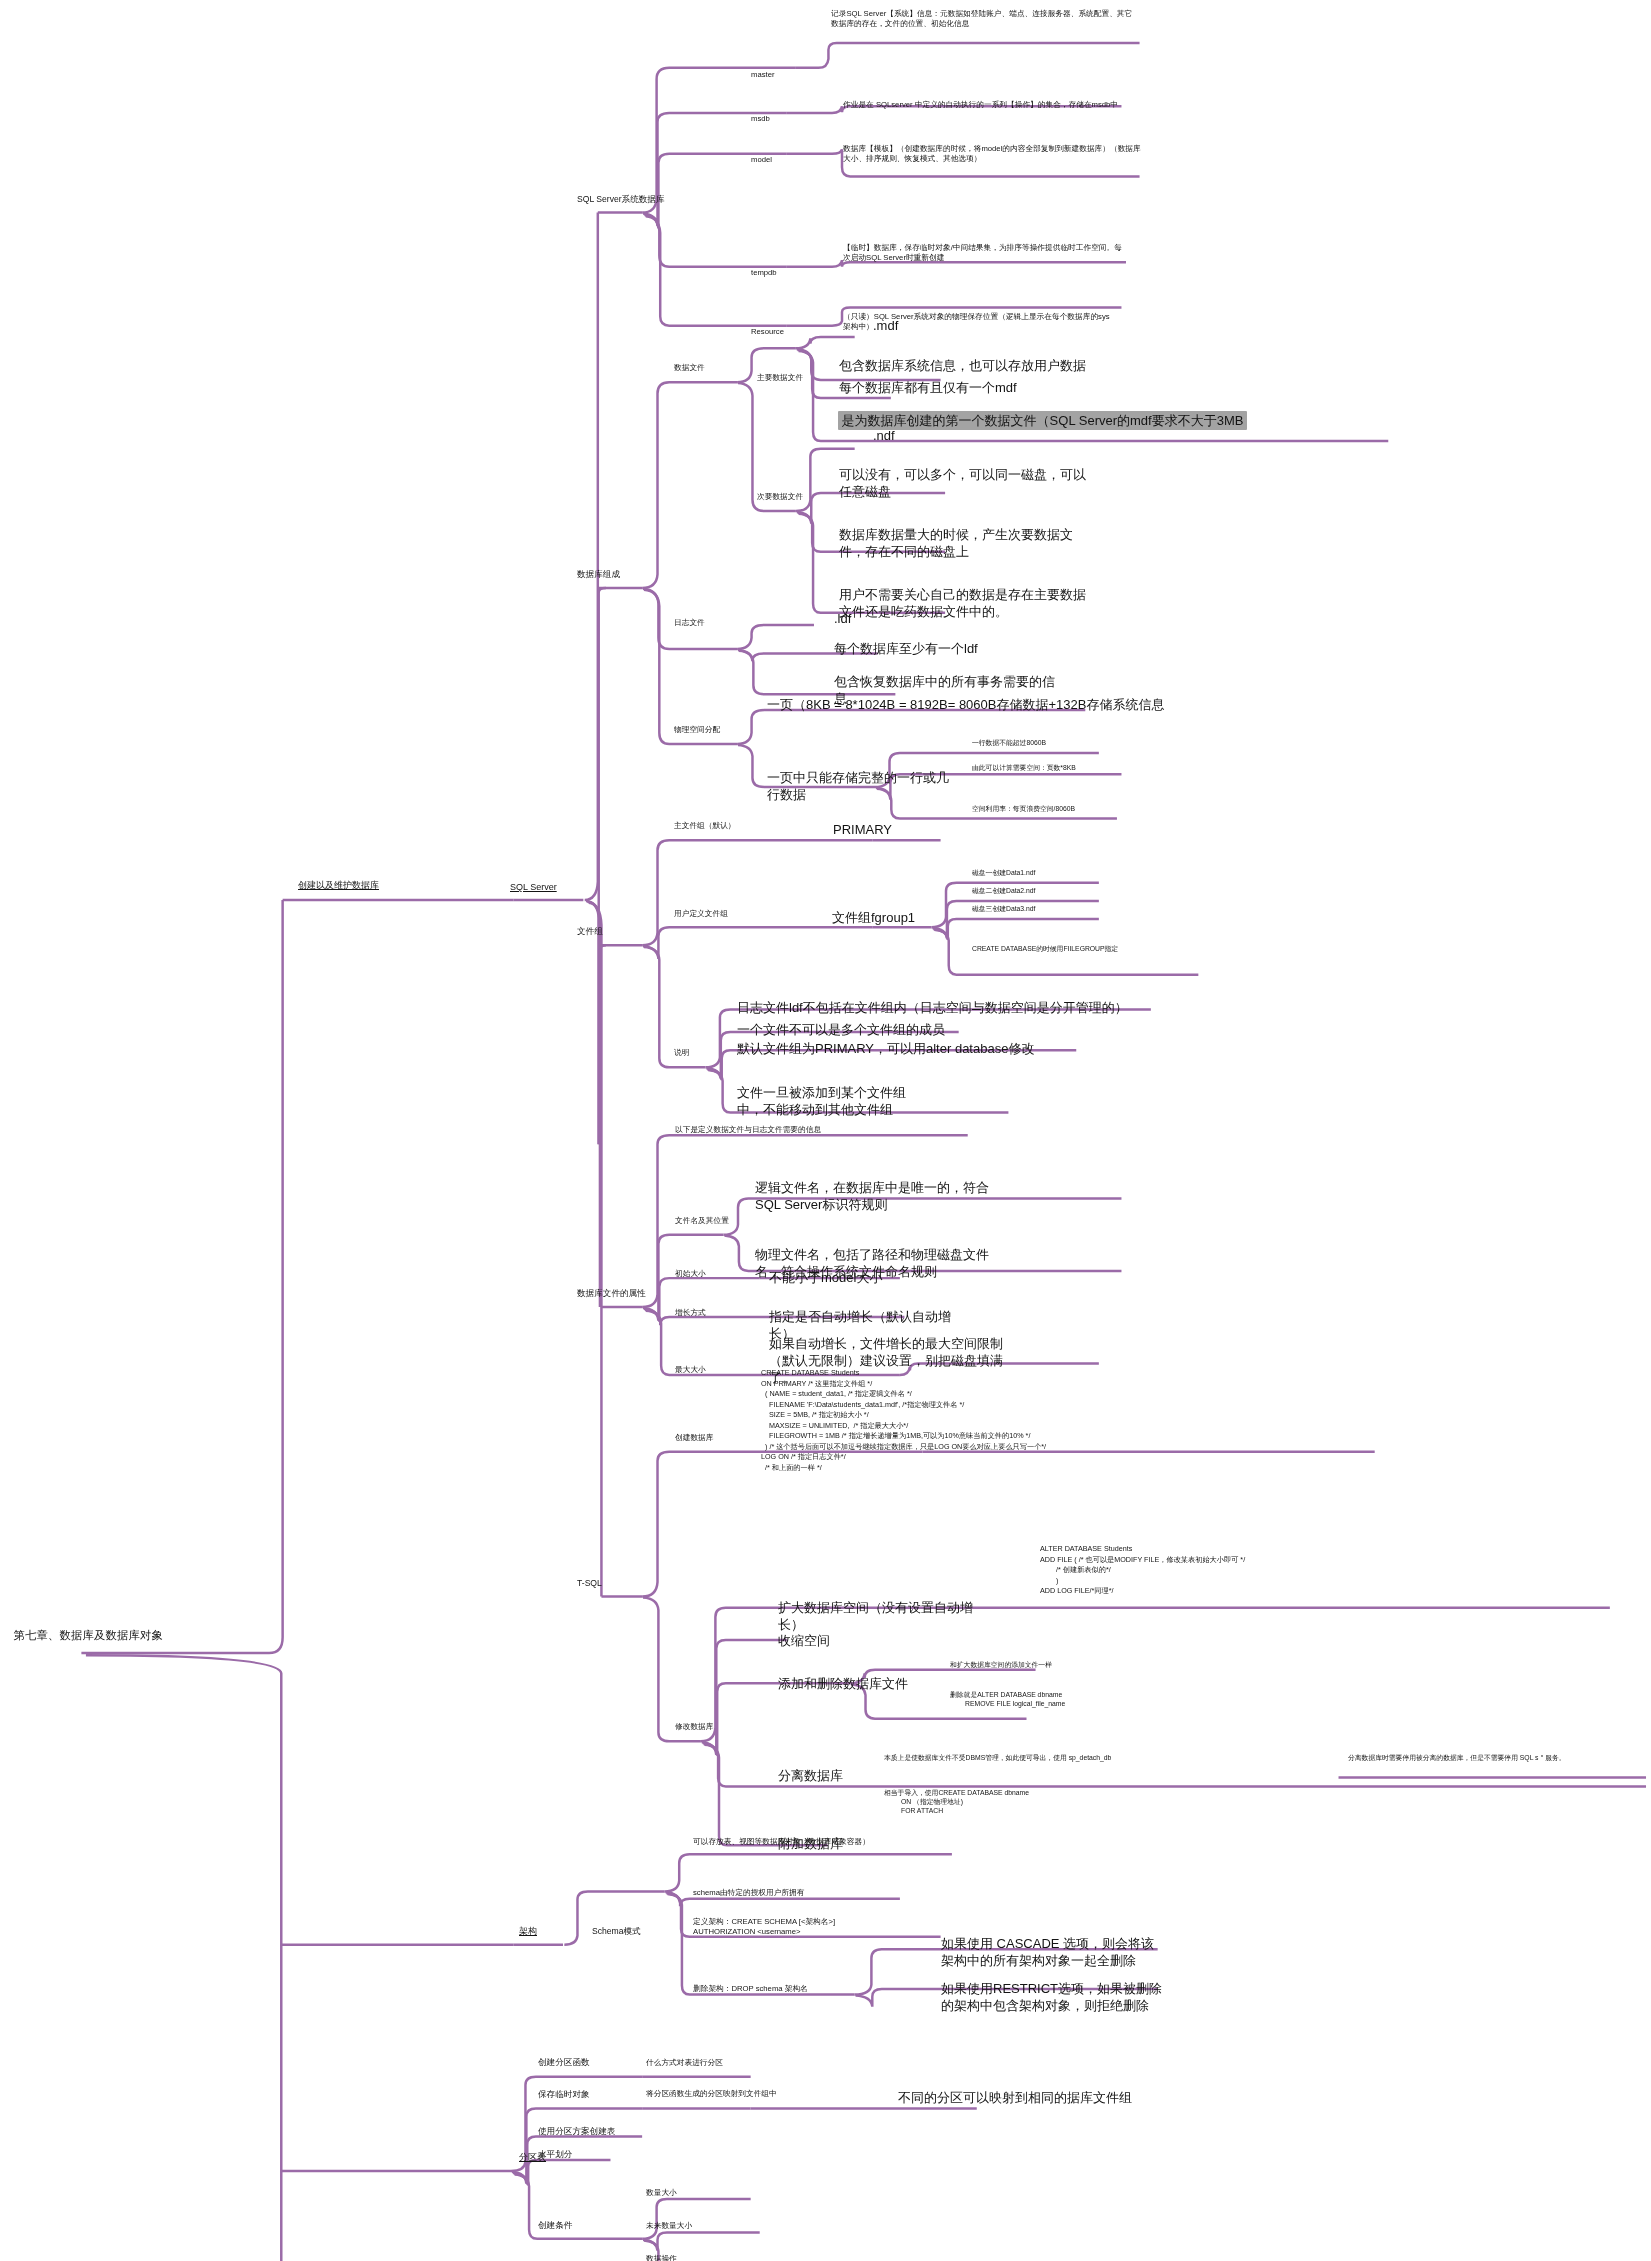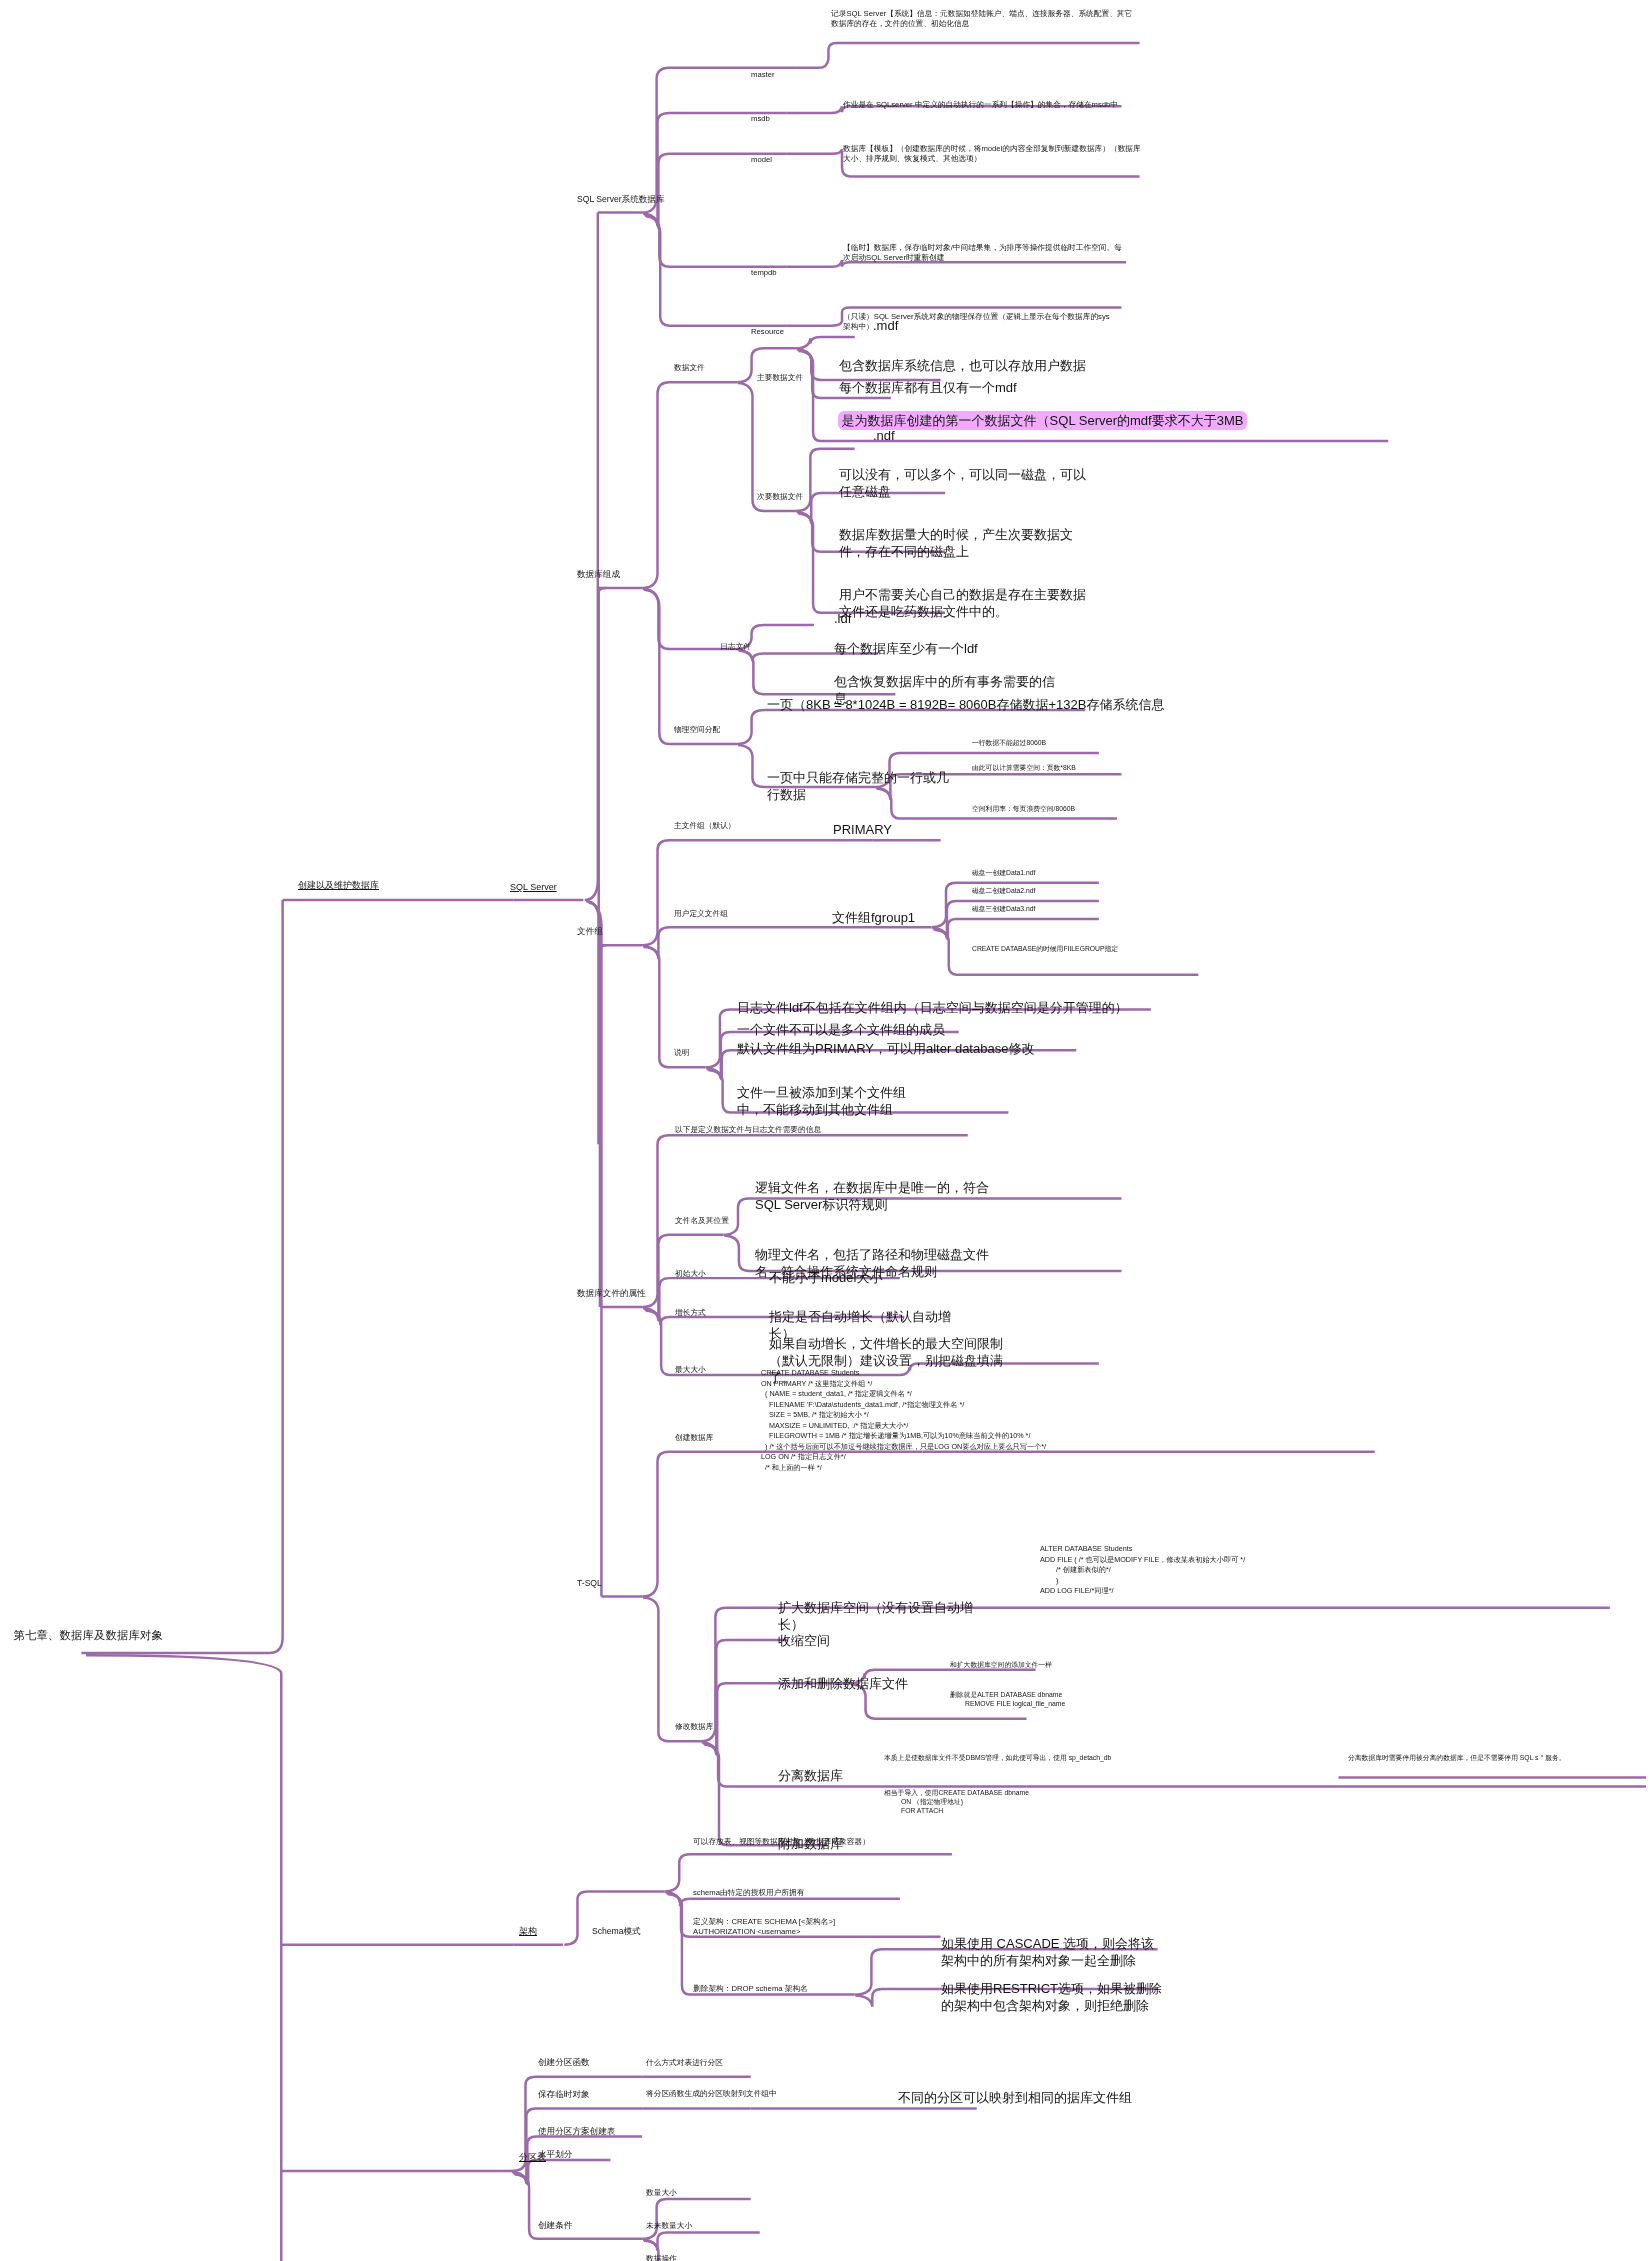--- a/index.html
+++ b/index.html
@@ -38,23 +38,23 @@
     font-size:11.3px;
     letter-spacing:0.2px;
   }
   .lvl1{ font-size:9px;text-decoration:underline; }
   .lvl2{ font-size:8.6px; }
   .lvl3{ font-size:7.7px; }
   .lvl4{ font-size:13px; }
   .lvl5{ font-size:6.8px; }
 
   .hl{
-    background:#f0abfc;
+    background:#a3a3a3;
     padding:1.8px 3.6px 2.3px 3.6px;
-    border-radius:6px;
+    border-radius:1px;
   }
   .code{
     font-size:7.2px;
     line-height:1.46;
     white-space:pre;
     font-family:"Liberation Sans","DejaVu Sans",sans-serif;
   }
 </style>
 </head>
 <body>
@@ -250,21 +250,21 @@
   <div class="node lvl4 l" style="left:839px; top:357px; width:280px;">包含数据库系统信息，也可以存放用户数据</div>
   <div class="node lvl4 l" style="left:839px; top:379px; width:253px;">每个数据库都有且仅有一个mdf</div>
   <div class="node lvl4 l" style="left:838px; top:412px; width:565px;"><span class="hl">是为数据库创建的第一个数据文件（SQL Server的mdf要求不大于3MB</span></div>
 
   <div class="node lvl3 l" style="left:757px; top:492px; width:86px;">次要数据文件</div>
   <div class="node lvl4 l" style="left:873px; top:427px; width:81px;">.ndf</div>
   <div class="node lvl4 l" style="left:839px; top:466px; width:253px;">可以没有，可以多个，可以同一磁盘，可以任意磁盘</div>
   <div class="node lvl4 l" style="left:839px; top:526px; width:253px;">数据库数据量大的时候，产生次要数据文件，存在不同的磁盘上</div>
   <div class="node lvl4 l" style="left:839px; top:586px; width:253px;">用户不需要关心自己的数据是存在主要数据文件还是吃药数据文件中的。</div>
 
-  <div class="node lvl3 l" style="left:674px; top:642px; width:77px;text-align:right;">日志文件</div>
+  <div class="node lvl3 l" style="left:674px; top:618px; width:77px;">日志文件</div>
   <div class="node lvl4 l" style="left:834px; top:610px; width:81px;">.ldf</div>
   <div class="node lvl4 l" style="left:834px; top:640px; width:208px;">每个数据库至少有一个ldf</div>
   <div class="node lvl4 l" style="left:834px; top:673px; width:226px;">包含恢复数据库中的所有事务需要的信息</div>
 
   <div class="node lvl3 l" style="left:674px; top:725px; width:90px;">物理空间分配</div>
   <div class="node lvl4 l" style="left:767px; top:696px; width:421px;">一页（8KB = 8*1024B = 8192B= 8060B存储数据+132B存储系统信息</div>
   <div class="node lvl4 l" style="left:767px; top:769px; width:190px;">一页中只能存储完整的一行或几行数据</div>
   <div class="node lvl5 l" style="left:972px; top:739px; width:217px;">一行数据不能超过8060B</div>
   <div class="node lvl5 l" style="left:972px; top:764px; width:222px;">由此可以计算需要空间：页数*8KB</div>
   <div class="node lvl5 l" style="left:972px; top:805px; width:226px;">空间利用率：每页浪费空间/8060B</div>

